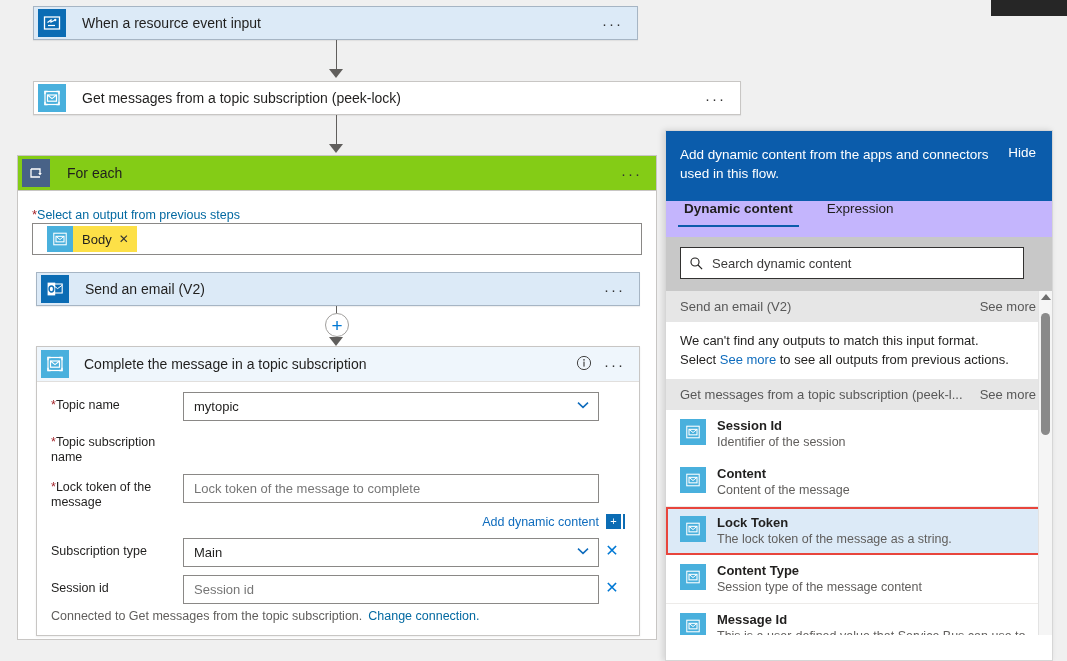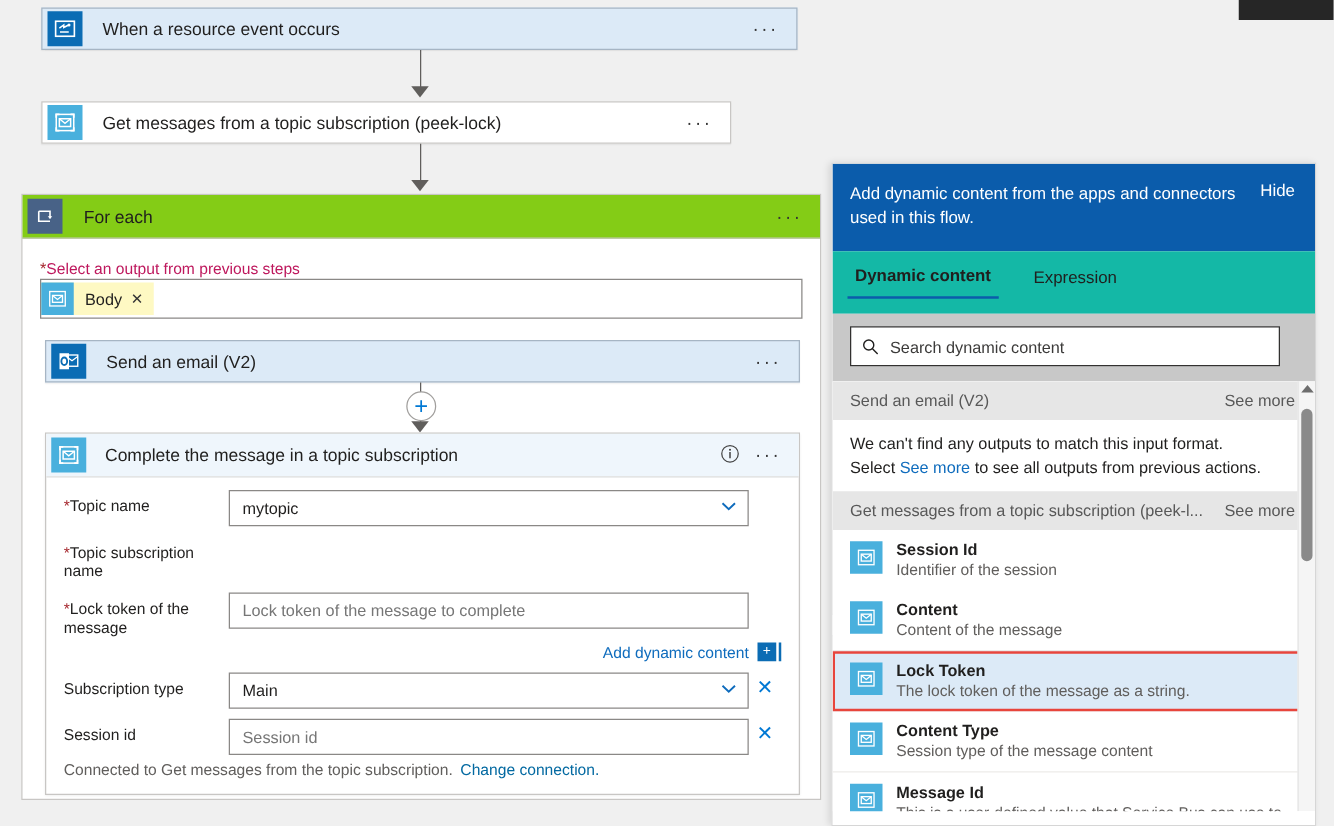--- a/index.html
+++ b/index.html
@@ -70,30 +70,30 @@
     background:#fff; border:1px solid #c8c6c4;
   }
   .scope-header{
     height:35px; background:#84cc16; display:flex; align-items:center;
     border-bottom:1px solid #c8c6c4;
   }
   .scope-header .ico{ width:35px; height:35px; flex:0 0 35px; display:flex; align-items:center; justify-content:center; }
   .scope-header .title{ flex:1 1 auto; padding-left:14px; font-size:14px; }
   .scope-header .dots{ padding:0 14px; color:#333; letter-spacing:2px; font-size:15px; }
 
-  .req-label{ color:#be185d; font-size:12.5px; }
+  .req-label{ color:#0369a1; font-size:12.5px; }
   .req-star{ color:#a4262c; }
 
   .output-box{
     position:absolute; left:32px; top:223px; width:610px; height:32px;
     background:#fff; border:1px solid #8a8886; display:flex; align-items:center;
   }
   .token{
-    display:flex; align-items:center; height:26px; 
-    background:#fef9c3; padding-right:8px;
+    display:flex; align-items:center; height:26px; margin-left:14px;
+    background:#fde047; padding-right:8px;
   }
   .token .tchip{ width:26px; height:26px; display:flex; align-items:center; justify-content:center; background:#49b0dd;}
   .token .tlabel{ padding:0 7px 0 9px; font-size:13px; }
   .token .tx{ color:#333; font-size:12px; cursor:pointer; }
 
   
   .cmcard{
     position:absolute; left:36px; top:346px; width:604px; height:290px;
     background:#fff; border:1px solid #c8c6c4;
     box-shadow:0 1px 2px rgba(0,0,0,.07);
@@ -147,22 +147,22 @@
     box-shadow:-2px 0 6px rgba(0,0,0,.13);
     overflow:hidden;
   }
   .dcp-head{
     background:#0b5cab; color:#fff; padding:14px 16px 16px 14px;
     display:flex; align-items:flex-start; min-height:70px;
   }
   .dcp-head .htext{ flex:1 1 auto; font-size:13.5px; line-height:19px; }
   .dcp-head .hide{ flex:0 0 auto; font-size:13.5px; margin-left:10px; }
   .dcp-tabs{
-    display:flex; align-items:center; height:50px;
-    background:#14b8a6; padding-left:12px; border-bottom:0;
+    display:flex; align-items:flex-start; height:36px;
+    background:#c4b5fd; padding-left:12px; border-bottom:0;
   }
   .dcp-tab{
     padding:0 6px 9px 6px; margin-right:22px; font-size:13.5px; color:#201f1e;
   }
   .dcp-tab.active{ font-weight:bold; border-bottom:2px solid #0b5cab; }
   .dcp-search-wrap{ background:#c8c8c8; padding:10px 28px 12px 14px; }
   .dcp-search{
     height:32px; background:#fff; border:1px solid #323130;
     display:flex; align-items:center; padding:0 8px;
   }
@@ -228,28 +228,28 @@
     <div class="ico">
       <div class="tile blue">
         <svg width="18" height="18" viewBox="0 0 18 18" aria-hidden="true">
           <rect x="1.5" y="3" width="15" height="12" fill="none" stroke="#fff" stroke-width="1.3"></rect>
           <path d="M4.5 8.5 L8 6 L8 8 L11.5 6.2" fill="none" stroke="#fff" stroke-width="1.2"></path>
           <circle cx="12.2" cy="6" r="1.2" fill="#fff"></circle>
           <path d="M5 11.5 L12 11.5" stroke="#fff" stroke-width="1.2"></path>
         </svg>
       </div>
     </div>
-    <div class="title">When a resource event occurs</div>
+    <div class="title">When a resource event input</div>
     <div class="dots">···</div>
   </div>
 
   <div class="conn" style="left:336px; top:40px; height:32px;"></div>
   <div class="arrowhead" style="left:329px; top:69px;"></div>
 
-  <div class="card" style="left:33px; top:81px; width:552px; height:34px;">
+  <div class="card" style="left:33px; top:81px; width:708px; height:34px;">
     <div class="ico">
       <div class="tile cyan">
         <svg width="18" height="18" viewBox="0 0 18 18" aria-hidden="true">
           <rect x="2" y="2.5" width="14" height="13" fill="none" stroke="#fff" stroke-width="1.2"></rect>
           <rect x="4.5" y="6" width="9" height="6.2" fill="none" stroke="#fff" stroke-width="1.2"></rect>
           <path d="M4.5 6 L9 9.6 L13.5 6" fill="none" stroke="#fff" stroke-width="1.1"></path>
           <path d="M2 5.2 L2 2.5 L4.6 2.5 M13.4 2.5 L16 2.5 L16 5.2 M16 12.8 L16 15.5 L13.4 15.5 M4.6 15.5 L2 15.5 L2 12.8" fill="none" stroke="#fff" stroke-width="1.4"></path>
         </svg>
       </div>
     </div>

